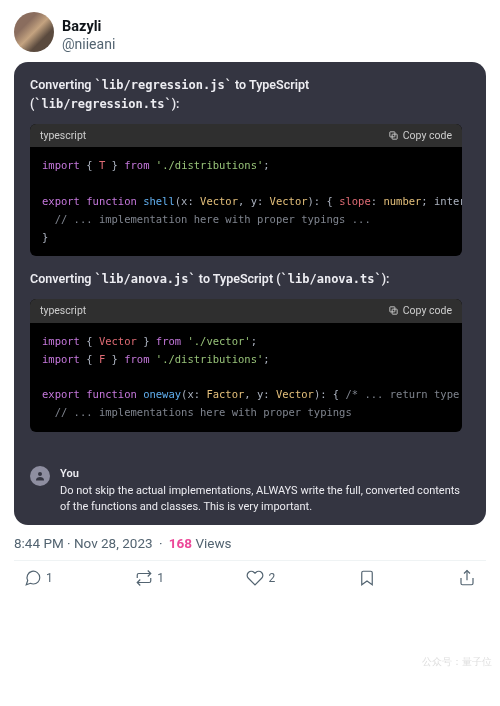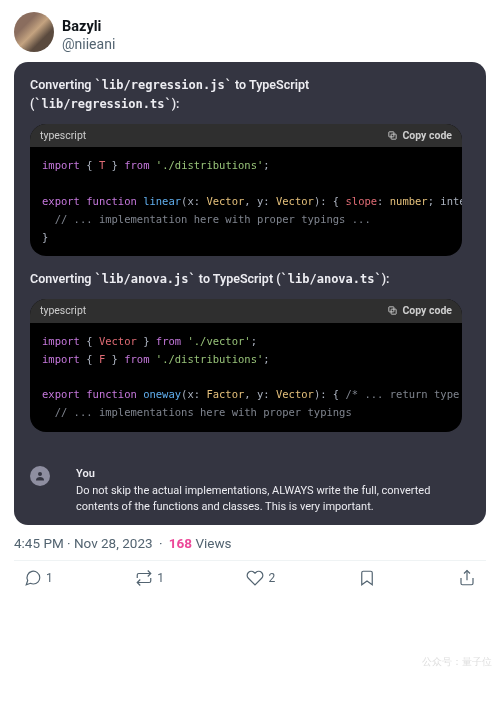--- a/index.html
+++ b/index.html
@@ -40,34 +40,34 @@
   font-size: 12.5px;
   margin-bottom: 10px;
   line-height: 1.5;
 }
 .card-title code {
   font-family: ui-monospace, SFMono-Regular, Menlo, Consolas, monospace;
   font-size: 12px;
 }
 .code-block {
   background: #000;
-  border-radius: 16px;
+  border-radius: 6px;
   margin: 0 16px 14px 16px;
   overflow: hidden;
 }
 .code-header {
   display: flex;
   justify-content: space-between;
   align-items: center;
   background: #2f2f2f;
   padding: 5px 10px;
   font-size: 10.5px;
   color: #cdcdcd;
 }
-.copy { display: flex; align-items: center; gap: 4px; cursor: pointer; font-weight: bold; }
+.copy { display: flex; align-items: center; gap: 4px; cursor: pointer; }
 .copy-icon { width: 11px; height: 11px; }
 .code-body {
   padding: 10px 12px;
   font-family: ui-monospace, SFMono-Regular, Menlo, Consolas, monospace;
   font-size: 10.5px;
   line-height: 1.7;
   color: #e6e6e6;
   white-space: pre;
   overflow: hidden;
 }
@@ -76,21 +76,21 @@
 .kw-func { color: #c678dd; }
 .brace { color: #abb2bf; }
 .ident { color: #e06c75; }
 .fn { color: #61afef; }
 .str { color: #98c379; }
 .type { color: #e5c07b; }
 .punct { color: #abb2bf; }
 .comment { color: #7f848e; }
 .you-row {
   display: flex;
-  gap: 26px;
+  gap: 10px;
   padding: 4px 16px 0 16px;
   align-items: flex-start;
   margin-top: 30px;
 }
 .you-avatar {
   width: 20px; height: 20px; border-radius: 50%;
   background: #8e8ea0;
   display: flex; align-items: center; justify-content: center;
   flex-shrink: 0;
 }
@@ -152,21 +152,21 @@
         <span class="copy">
           <svg class="copy-icon" viewBox="0 0 24 24" fill="none" stroke="currentColor" stroke-width="2">
               <rect x="9" y="9" width="11" height="11" rx="1"></rect>
               <rect x="4" y="4" width="11" height="11" rx="1"></rect>
             </svg>
           <span>Copy code</span>
         </span>
       </div>
       <div class="code-body"><span class="kw-import">import</span> <span class="brace">{ </span><span class="ident">T</span><span class="brace"> }</span><span class="kw-import"> from </span><span class="str">'./distributions'</span><span class="punct">;</span>
 
-<span class="kw-export">export</span><span class="kw-func"> function </span><span class="fn">linear</span><span class="punct">(x: </span><span class="type">Vector</span><span class="punct">, y: </span><span class="type">Vector</span><span class="punct">): { </span><span class="ident">slope</span><span class="punct">: </span><span class="type">number</span><span class="punct">; intercep</span>
+<span class="kw-export">export</span><span class="kw-func"> function </span><span class="fn">shell</span><span class="punct">(x: </span><span class="type">Vector</span><span class="punct">, y: </span><span class="type">Vector</span><span class="punct">): { </span><span class="ident">slope</span><span class="punct">: </span><span class="type">number</span><span class="punct">; intercep</span>
 <span class="comment">  // ... implementation here with proper typings ...</span>
 <span class="punct">}</span></div>
     </div>
 
     <div class="card-inner">
       <div class="card-title">
         <span>Converting </span><code>`<span>lib/anova.js</span>`</code><span> to TypeScript (</span><code>`<span>lib/anova.ts</span>`</code><span>):</span>
       </div>
     </div>
 
@@ -196,21 +196,21 @@
           </svg>
       </div>
       <div class="you-text">
         <div class="you-label">You</div>
         <div>Do not skip the actual implementations, ALWAYS write the full, converted contents of the functions and classes. This is very important.</div>
       </div>
     </div>
   </div>
 
   <div class="meta">
-    <span>4:45 PM · Nov 28, 2023</span>
+    <span>8:44 PM · Nov 28, 2023</span>
     <span class="dot">·</span>
     <span class="bold">168</span>
     <span>Views</span>
   </div>
 
   <div class="divider"></div>
 
   <div class="actions">
     <div class="action">
       <svg viewBox="0 0 24 24" fill="none" stroke="currentColor" stroke-width="1.6">

